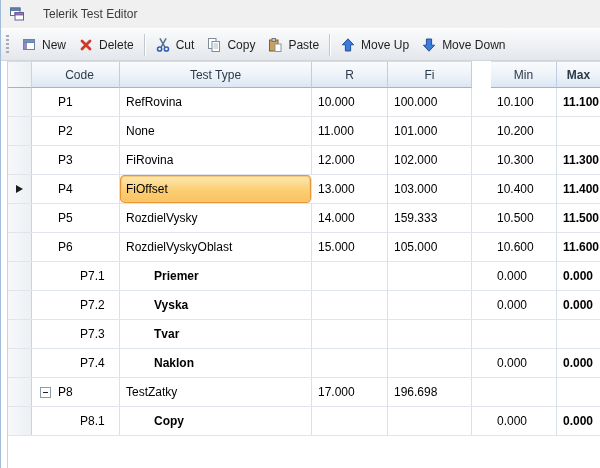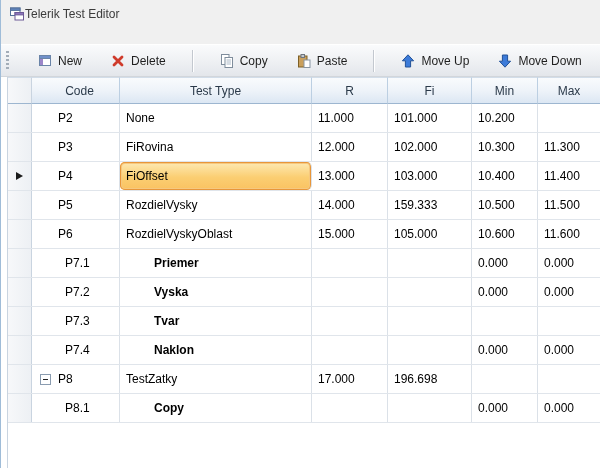--- a/index.html
+++ b/index.html
@@ -2,29 +2,29 @@
 <html style="--sel-fill: #fbce72; --sel-border: #e8963a;"><head>
 <meta charset="utf-8">
 <style>
   * { margin:0; padding:0; box-sizing:border-box; }
   body { width:600px; height:468px; overflow:hidden; background:#fff;
          font-family:"Liberation Sans","DejaVu Sans",sans-serif; font-size:12px; }
   .window { width:600px; height:468px; display:flex; flex-direction:column;
             background:#f0f0f0; border-left:1px solid #9fbcd8; overflow:hidden; }
 
   
-  .titlebar { height:28px; flex:none; display:flex; align-items:center; gap:0;
+  .titlebar { height:28px; flex:none; display:flex; align-items:center; gap:18px;
               padding:0 8px; background:#f0f0f0; color:#3b3b3b; }
   .titlebar-icon { width:16px; height:16px; display:flex; }
 
   
   .toolbar { height:33px; flex:none; display:flex; align-items:center;
              background:linear-gradient(180deg,#fafbfc 0%,#eef0f3 55%,#e3e6eb 100%);
              border-top:1px solid #ffffff; border-bottom:1px solid #d2d6db;
-             padding:0 4px 0 3px; gap:16px;margin-top:16px; }
+             padding:0 4px 0 3px; gap:0; }
   .grip { width:3px; height:20px; margin:0 6px 0 2px;
           background-image:repeating-linear-gradient(180deg,#a3adb8 0 2px,transparent 2px 4px); }
   .tb-btn { display:flex; align-items:center; gap:5px; height:24px; padding:0 6px;
             border:0; background:transparent; font:inherit; color:#1f1f1f; border-radius:3px; cursor:default; }
   .tb-icon { width:16px; height:16px; display:flex; flex:none; }
   .tb-sep { width:1px; height:22px; background:#c3c8cf; box-shadow:1px 0 0 #ffffff; margin:0 4px; flex:none; }
 
   
   .content { flex:1; background:#ffffff; padding-left:6px; overflow:hidden; display:flex; }
   .grid { flex:1; display:flex; flex-direction:column; border-left:1px solid #c9d4e0; overflow:hidden; }
@@ -35,23 +35,23 @@
   .gbody { flex:1; overflow:hidden; }
   .grow { display:flex; height:29px; border-bottom:1px solid #e0e5eb; background:#fff; }
   .cell { display:flex; align-items:center; padding-left:6px; border-right:1px solid #dbe1e8;
           overflow:hidden; white-space:nowrap; color:#000; }
   .c-rowhdr { width:24px; padding-left:0; justify-content:center;
               background:linear-gradient(90deg,#f7f8fa,#edf0f4); border-right:1px solid #c9d4e0; }
   .c-code { width:88px; padding-left:8px; }
   .c-type { width:192px; }
   .c-r    { width:76px; }
   .c-fi   { width:84px; }
-  .c-min  { width:66px; }
-  .c-max  { flex:1; border-right:none; }
-  .lvl1.c-code { padding-left:15px; }
+  .c-min  { width:66px;margin-left:19px; }
+  .c-max  { flex:1; border-right:none;font-weight:bold; }
+  .lvl1.c-code { padding-left:30px; }
   .lvl1.c-type { padding-left:34px;font-weight:bold; }
 
   .expander { width:11px; height:11px; flex:none; margin-right:7px; border:1px solid #8a9cb0;
               background:#fff; display:flex; align-items:center; justify-content:center; }
   .expander::after { content:""; width:5px; height:1px; background:#222; }
   .expander-spacer { width:11px; height:11px; flex:none; margin-right:7px; }
 
   .cur-arrow { width:0; height:0; border-left:7px solid #1c1c1c;
                border-top:4px solid transparent; border-bottom:4px solid transparent; }
 
@@ -94,20 +94,30 @@
       <span class="tb-icon">
         <svg width="16" height="16" viewBox="0 0 16 16">
           <path d="M4 4 L12 12 M12 4 L4 12" stroke="#cf3b2b" stroke-width="2.8" stroke-linecap="round" fill="none"></path>
         </svg>
       </span>
       <span>Delete</span>
     </button>
 
     <div class="tb-sep"></div>
 
+    <button class="tb-btn">
+      <span class="tb-icon">
+        <svg width="16" height="16" viewBox="0 0 16 16">
+          <path d="M5.2 1.8 L9.6 9.6 M10.8 1.8 L6.4 9.6" stroke="#57708c" stroke-width="1.5" fill="none" stroke-linecap="round"></path>
+          <circle cx="4.6" cy="12" r="2.1" fill="none" stroke="#2f5fae" stroke-width="1.5"></circle>
+          <circle cx="11.4" cy="12" r="2.1" fill="none" stroke="#2f5fae" stroke-width="1.5"></circle>
+        </svg>
+      </span>
+      <span>Cut</span>
+    </button>
 
     <button class="tb-btn">
       <span class="tb-icon">
         <svg width="16" height="16" viewBox="0 0 16 16">
           <rect x="2.5" y="1.5" width="7.5" height="10" fill="#ffffff" stroke="#7f8d9c"></rect>
           <rect x="6" y="4.5" width="7.5" height="10" fill="#ffffff" stroke="#7f8d9c"></rect>
           <path d="M7.5 7 h4.5 M7.5 9 h4.5 M7.5 11 h4.5" stroke="#aab8c6" stroke-width="1"></path>
         </svg>
       </span>
       <span>Copy</span>
@@ -154,20 +164,32 @@
         <div class="hcell c-r">R</div>
         <div class="hcell c-fi">Fi</div>
         <div class="hcell c-min">Min</div>
         <div class="hcell c-max">Max</div>
       </div>
       <div class="gbody">
           <div class="grow">
             <div class="cell c-rowhdr"></div>
             <div class="cell c-code">
               <span class="expander-spacer"></span>
+              <span>P1</span>
+            </div>
+            <div class="cell c-type">RefRovina</div>
+            <div class="cell c-r">10.000</div>
+            <div class="cell c-fi">100.000</div>
+            <div class="cell c-min">10.100</div>
+            <div class="cell c-max">11.100</div>
+          </div>
+          <div class="grow">
+            <div class="cell c-rowhdr"></div>
+            <div class="cell c-code">
+              <span class="expander-spacer"></span>
               <span>P2</span>
             </div>
             <div class="cell c-type">None</div>
             <div class="cell c-r">11.000</div>
             <div class="cell c-fi">101.000</div>
             <div class="cell c-min">10.200</div>
           </div>
           <div class="grow">
             <div class="cell c-rowhdr"></div>
             <div class="cell c-code">

